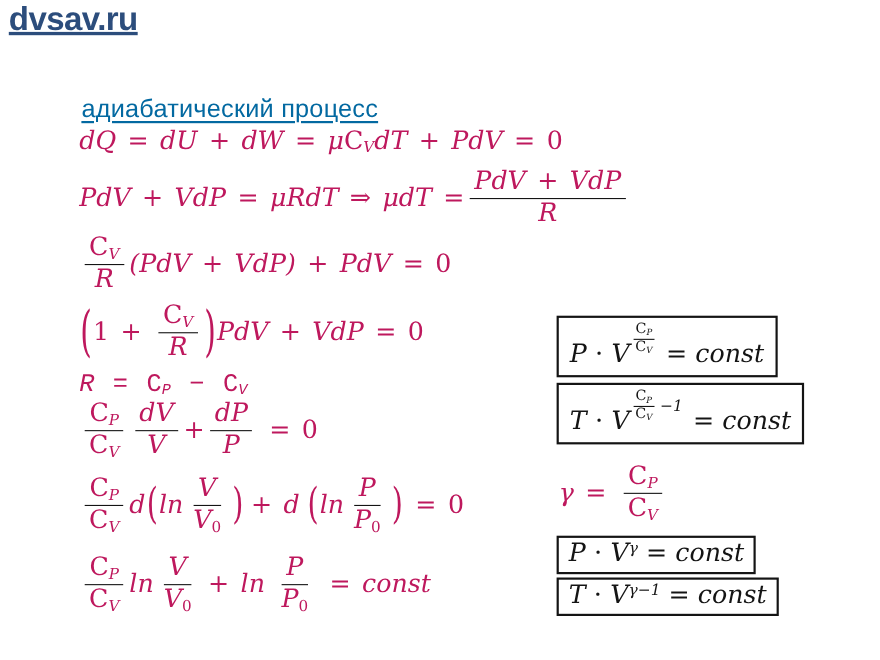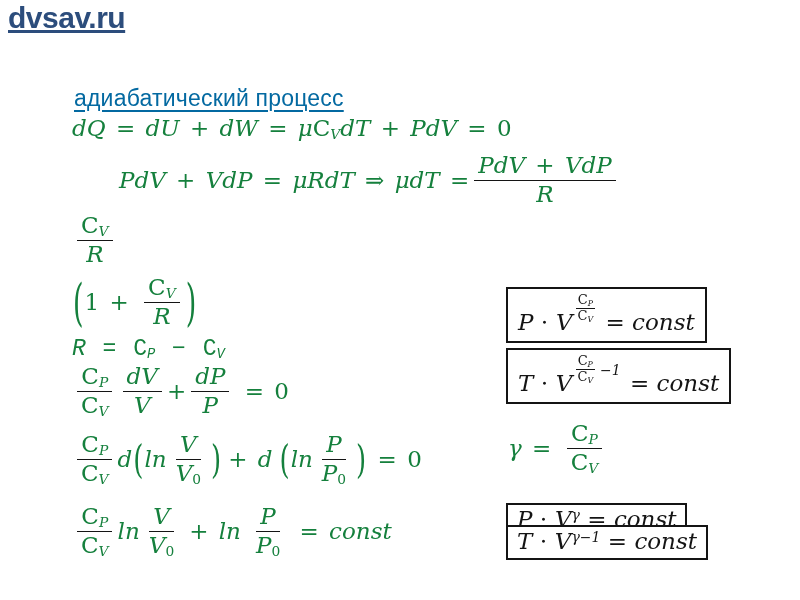--- a/index.html
+++ b/index.html
@@ -18,21 +18,21 @@
   }
   .title {
     position: absolute; left: 74px; top: 85px;
     font-size: 23px; color: #0369a1; letter-spacing: 0.2px;
     text-decoration: underline;
     text-decoration-thickness: 1.5px; text-underline-offset: 4px;
   }
   .mline {
     position: absolute; display: flex; align-items: center;
     font-family: "DejaVu Serif", serif; font-style: italic;
-    font-size: 23px; color: #15803d; white-space: pre; word-spacing: 3px;
+    font-size: 23px; color: #be185d; white-space: pre; word-spacing: 3px;
   }
   .run { display: inline; }
   .rm { font-style: normal; }
   .sub { font-size: 60%; line-height: 0; vertical-align: -0.25em; }
   .frac {
     display: inline-flex; flex-direction: column; align-items: center;
     line-height: 1.12; margin: 0 5px; text-align: center;
   }
   .frac .fnum { display: block; padding: 0 4px 1px; border-bottom: 1.6px solid #141414; }
   .frac .fden { display: block; padding: 1px 4px 0; }
@@ -63,35 +63,35 @@
 </style>
 </head>
 <body>
 
 <div class="logo">dvsav.ru</div>
 
 <div class="title">адиабатический процесс</div>
 
 <div class="mline" style="left:72px; top:113px; height:30px;"><span class="run"><span>dQ = dU + dW = μ</span><span class="rm">C</span><sub class="sub">V</sub><span>dT + PdV = </span><span class="rm">0</span></span></div>
 
-<div class="mline" style="left:72px; top:149px; height:62px;margin-left:47px;"><span class="run">PdV + VdP = μRdT ⇒ μdT =</span><span class="frac"><span class="fnum">PdV + VdP</span><span class="fden">R</span></span></div>
+<div class="mline" style="left:72px; top:149px; height:62px;"><span class="run">PdV + VdP = μRdT ⇒ μdT =</span><span class="frac"><span class="fnum">PdV + VdP</span><span class="fden">R</span></span></div>
 
-<div class="mline" style="left:72px; top:209px; height:62px;"><span class="frac"><span class="fnum"><span class="rm">C</span><sub class="sub">V</sub></span><span class="fden">R</span></span></div>
+<div class="mline" style="left:72px; top:209px; height:62px;"><span class="frac"><span class="fnum"><span class="rm">C</span><sub class="sub">V</sub></span><span class="fden">R</span></span><span class="run"><span>(PdV + VdP) + PdV = </span><span class="rm">0</span></span></div>
 
-<div class="mline" style="left:72px; top:270px; height:64px;"><span class="bigp">(</span><span class="run rm">1 + </span><span class="frac"><span class="fnum"><span class="rm">C</span><sub class="sub">V</sub></span><span class="fden">R</span></span><span class="bigp">)</span></div>
+<div class="mline" style="left:72px; top:270px; height:64px;"><span class="bigp">(</span><span class="run rm">1 + </span><span class="frac"><span class="fnum"><span class="rm">C</span><sub class="sub">V</sub></span><span class="fden">R</span></span><span class="bigp">)</span><span class="run"><span>PdV + VdP = </span><span class="rm">0</span></span></div>
 
 <div class="mline" style="left:72px; top:335px; height:28px;font-family:Liberation Mono, monospace;"><span class="run"><span>R = </span><span class="rm">C</span><sub class="sub">P</sub><span> − </span><span class="rm">C</span><sub class="sub">V</sub></span></div>
 
 <div class="mline" style="left:72px; top:360px; height:62px;"><span class="frac"><span class="fnum"><span class="rm">C</span><sub class="sub">P</sub></span><span class="fden"><span class="rm">C</span><sub class="sub">V</sub></span></span><span class="frac"><span class="fnum">dV</span><span class="fden">V</span></span><span class="run">+</span><span class="frac"><span class="fnum">dP</span><span class="fden">P</span></span><span class="run"><span> = </span><span class="rm">0</span></span></div>
 
 <div class="mline" style="left:72px; top:425px; height:68px;"><span class="frac"><span class="fnum"><span class="rm">C</span><sub class="sub">P</sub></span><span class="fden"><span class="rm">C</span><sub class="sub">V</sub></span></span><span class="run">d</span><span class="medp">(</span><span class="run">ln</span><span class="frac"><span class="fnum">V</span><span class="fden"><span>V</span><sub class="sub rm">0</sub></span></span><span class="medp">)</span><span class="run mx">+ d</span><span class="medp">(</span><span class="run">ln</span><span class="frac"><span class="fnum">P</span><span class="fden"><span>P</span><sub class="sub rm">0</sub></span></span><span class="medp">)</span><span class="run"><span> = </span><span class="rm">0</span></span></div>
 
 <div class="mline" style="left:72px; top:496px; height:70px;"><span class="frac"><span class="fnum"><span class="rm">C</span><sub class="sub">P</sub></span><span class="fden"><span class="rm">C</span><sub class="sub">V</sub></span></span><span class="run">ln</span><span class="frac"><span class="fnum">V</span><span class="fden"><span>V</span><sub class="sub rm">0</sub></span></span><span class="run mx">+ ln</span><span class="frac"><span class="fnum">P</span><span class="fden"><span>P</span><sub class="sub rm">0</sub></span></span><span class="run"><span> = </span><span>const</span></span></div>
 
 <div class="box" style="left:506px; top:287px;"><span class="bl">P ⋅ V</span><span class="expfrac"><span class="fnum"><span class="rm">C</span><sub class="sub">P</sub></span><span class="fden"><span class="rm">C</span><sub class="sub">V</sub></span></span><span class="bl"><span> = </span><span>const</span></span></div>
 
 <div class="box" style="left:506px; top:348px;"><span class="bl">T ⋅ V</span><span class="expfrac"><span class="fnum"><span class="rm">C</span><sub class="sub">P</sub></span><span class="fden"><span class="rm">C</span><sub class="sub">V</sub></span></span><span class="exptail">−1</span><span class="bl"><span> = </span><span>const</span></span></div>
 
 <div class="mline" style="left:508px; top:417px; height:62px;"><span class="run"><span>γ</span><span> = </span></span><span class="frac"><span class="fnum"><span class="rm">C</span><sub class="sub">P</sub></span><span class="fden"><span class="rm">C</span><sub class="sub">V</sub></span></span></div>
 
-<div class="sbox" style="left:506px; top:487px;margin-top:16px;"><span class="run"><span>P ⋅ V</span><sup class="expl">γ</sup><span> = </span><span>const</span></span></div>
+<div class="sbox" style="left:506px; top:487px;"><span class="run"><span>P ⋅ V</span><sup class="expl">γ</sup><span> = </span><span>const</span></span></div>
 
 <div class="sbox" style="left:506px; top:525px;"><span class="run"><span>T ⋅ V</span><sup class="expl">γ−1</sup><span> = </span><span>const</span></span></div>
 
 </body></html>

